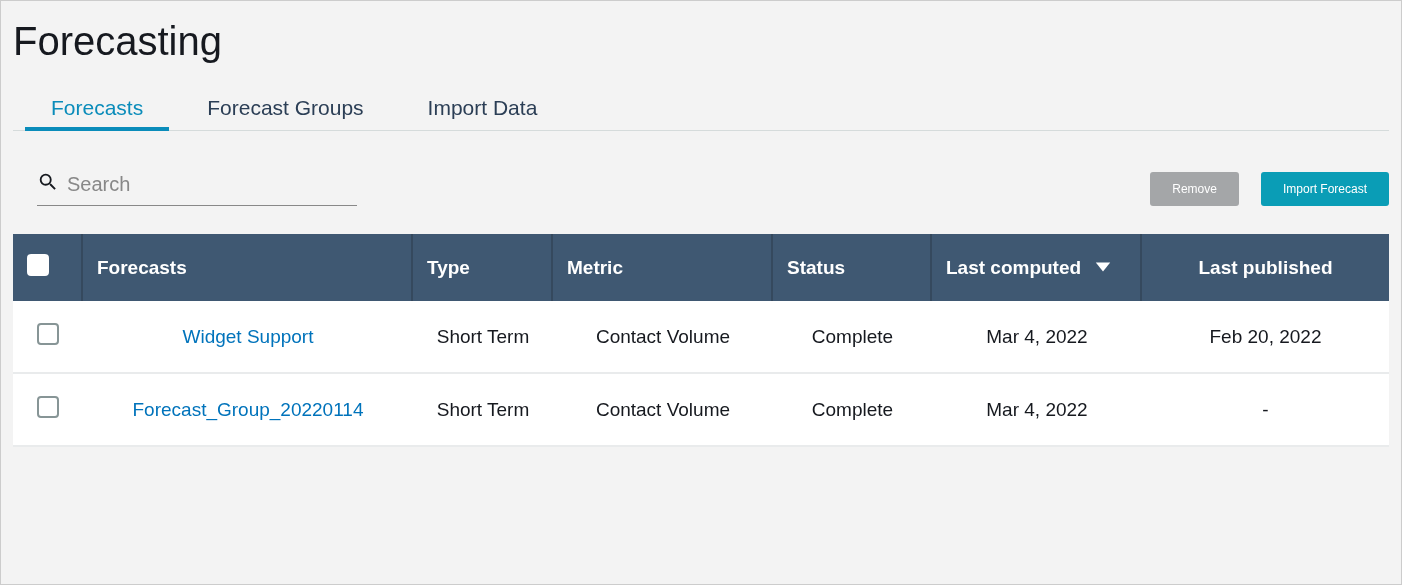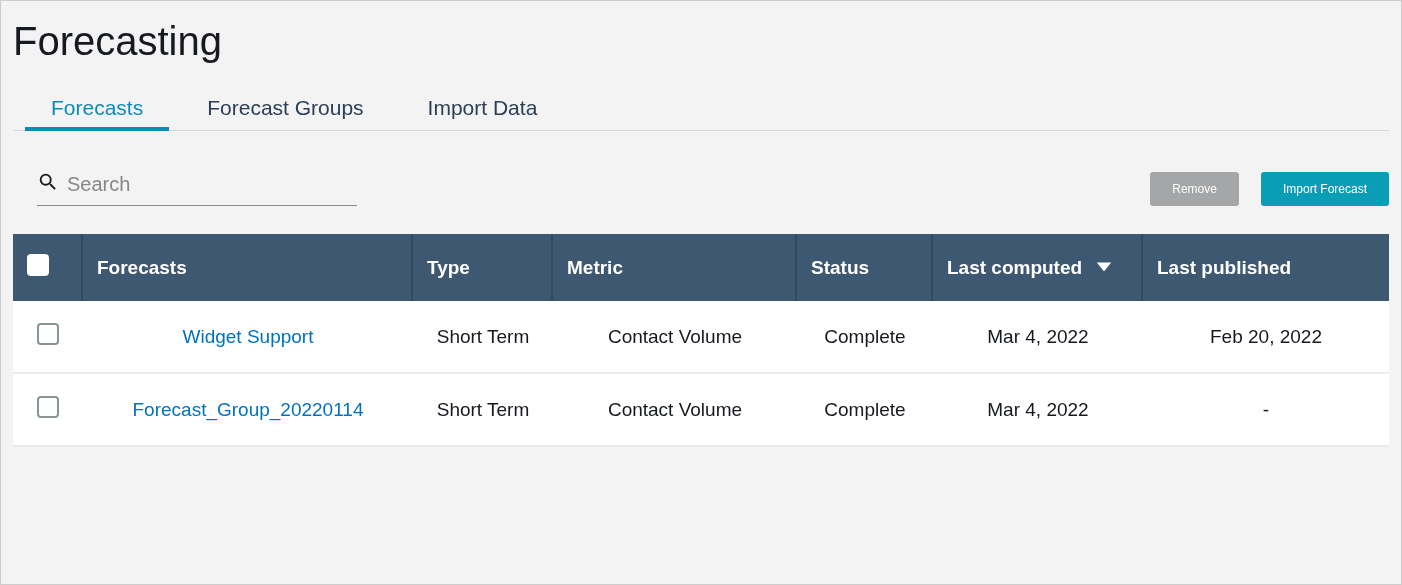--- a/index.html
+++ b/index.html
@@ -107,21 +107,21 @@
   }
   .table thead th {
     background: #3f5872;
     color: #fff;
     font-weight: 600;
     font-size: 19px;
     text-align: left;
     padding: 20px 14px;
     border-right: 2px solid #35495e;
   }
-  .table thead th:last-child { border-right: none; }
+  .table thead th:last-child { border-right: none; text-align: center; }
   .table tbody td {
     background: #fff;
     font-size: 19px;
     padding: 22px 14px;
     border-bottom: 2px solid #e9ebec;
     color: #16191f;
     text-align: center;
   }
   .checkbox-cell { width: 70px; text-align: center; }
   .chk {
@@ -176,22 +176,22 @@
   </div>
 
   <table class="table">
     <thead>
       <tr>
         <th class="checkbox-cell">
           <span class="chk"></span>
         </th>
         <th style="width:330px;">Forecasts</th>
         <th style="width:140px;">Type</th>
-        <th style="width:244px;">Metric</th>
-        <th style="width:136px;">Status</th>
+        <th style="width:220px;">Metric</th>
+        <th style="width:159px;">Status</th>
         <th style="width:210px;">
           <span>Last computed</span>
           <span class="sort-icon">
             <svg viewBox="0 0 20 14">
                 <path d="M2 2 L18 2 L10 12 Z"></path>
               </svg>
           </span>
         </th>
         <th>Last published</th>
       </tr>

